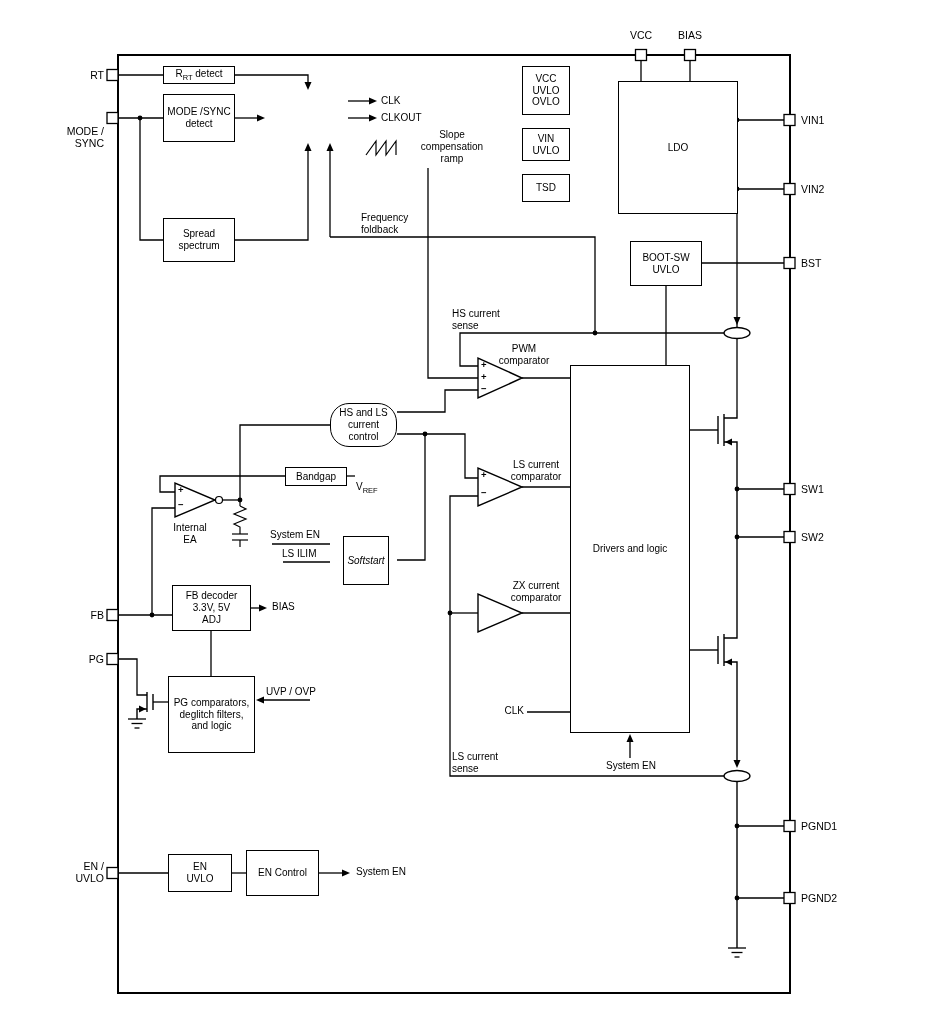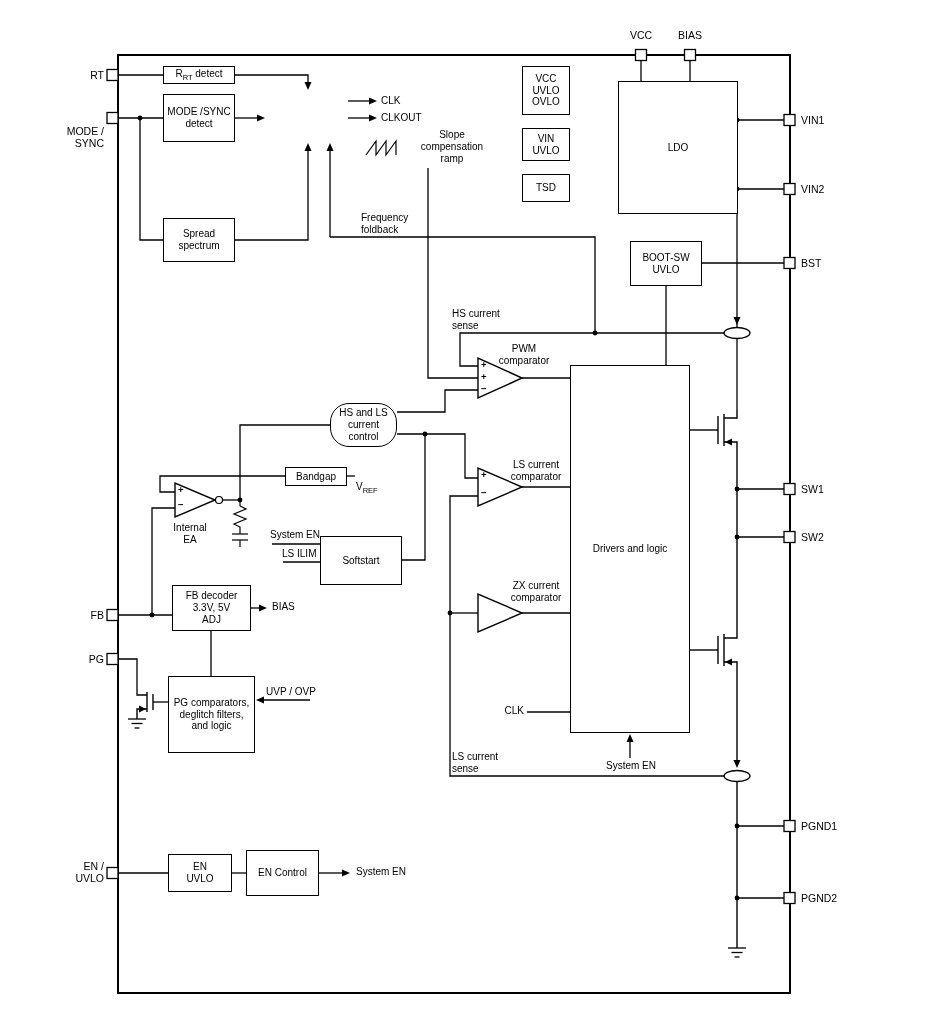--- a/index.html
+++ b/index.html
@@ -196,21 +196,21 @@
 <div class="b" style="left:522px;top:128px;width:48px;height:33px;">VIN
 UVLO</div>
 <div class="b" style="left:522px;top:174px;width:48px;height:28px;">TSD</div>
 <div class="b" style="left:618px;top:81px;width:120px;height:133px;">LDO</div>
 <div class="b" style="left:630px;top:241px;width:72px;height:45px;">BOOT-SW
 UVLO</div>
 <div class="b" style="left:330px;top:403px;width:67px;height:44px;border-radius:19px;">HS and LS
 current
 control</div>
 <div class="b" style="left:285px;top:467px;width:62px;height:19px;">Bandgap</div>
-<div class="b" style="left:320px;top:536px;width:82px;height:49px;">Softstart</div>
+<div class="b" style="left:343px;top:536px;width:46px;height:49px;font-style:italic;">Softstart</div>
 <div class="b" style="left:172px;top:585px;width:79px;height:46px;">FB decoder
 3.3V, 5V
 ADJ</div>
 <div class="b" style="left:168px;top:676px;width:87px;height:77px;">PG comparators,
 deglitch filters,
 and logic</div>
 <div class="b" style="left:168px;top:854px;width:64px;height:38px;">EN
 UVLO</div>
 <div class="b" style="left:246px;top:850px;width:73px;height:46px;">EN Control</div>
 <div class="b" style="left:570px;top:365px;width:120px;height:368px;">Drivers and logic</div>

